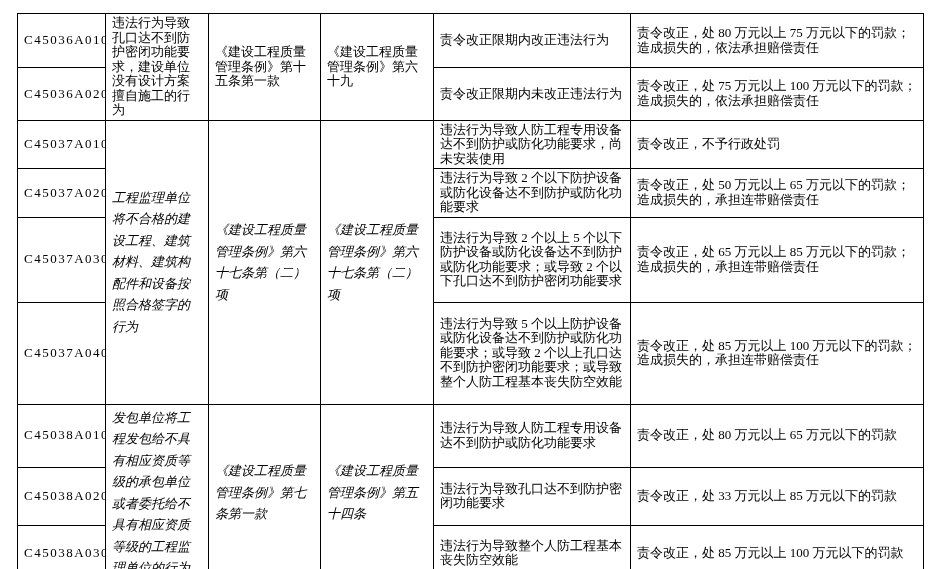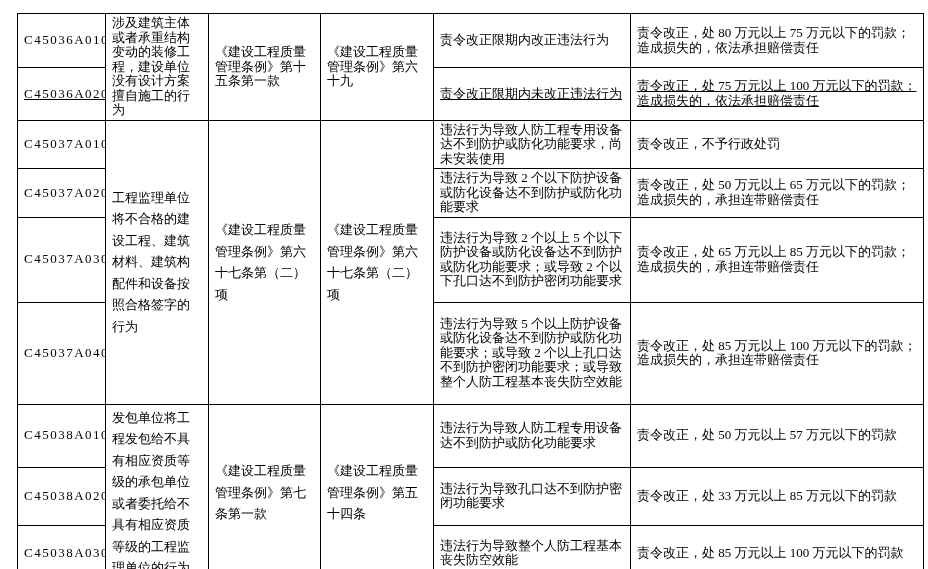--- a/index.html
+++ b/index.html
@@ -37,29 +37,30 @@
   }
   td.code-cell {
     text-align: right;
     padding: 2px 2px;
     letter-spacing: 1.5px;
     font-size: 13px;
     white-space: nowrap;
   }
   td.airy {
     line-height: 21.5px;
+    font-style: italic;
   }
   td.behavior-cell { padding: 2px 7px; }
   td.basis-cell    { padding: 2px 8px; }
   td.violation-cell{ padding: 2px 7px; }
   td.penalty-cell  { padding: 2px 8px; }
 
   
   tr.r1 { height: 47px; }
-  tr.r2 { height: 45px; text-decoration: underline; }
+  tr.r2 { height: 45px; }
   tr.r3 { height: 45px; }
   tr.r4 { height: 47px; }
   tr.r5 { height: 85px; }
   tr.r6 { height: 102px; }
   tr.r7 { height: 62px; }
   tr.r8 { height: 57px; }
   tr.r9 { height: 55px; }
 </style>
 </head>
 <body>
@@ -71,21 +72,21 @@
       <col style="width:103px">
       <col style="width:112px">
       <col style="width:113px">
       <col style="width:197px">
       <col style="width:293px">
     </colgroup>
     <tbody>
 
       <tr class="r1">
         <td class="code-cell">C45036A010</td>
-        <td class="behavior-cell" rowspan="2">涉及建筑主体或者承重结构变动的装修工程，建设单位没有设计方案擅自施工的行为</td>
+        <td class="behavior-cell" rowspan="2">违法行为导致孔口达不到防护密闭功能要求，建设单位没有设计方案擅自施工的行为</td>
         <td class="basis-cell" rowspan="2">《建设工程质量管理条例》第十五条第一款</td>
         <td class="basis-cell" rowspan="2">《建设工程质量管理条例》第六十九</td>
         <td class="violation-cell">责令改正限期内改正违法行为</td>
         <td class="penalty-cell">责令改正，处 80 万元以上 75 万元以下的罚款；造成损失的，依法承担赔偿责任</td>
       </tr>
       <tr class="r2">
         <td class="code-cell">C45036A020</td>
         <td class="violation-cell">责令改正限期内未改正违法行为</td>
         <td class="penalty-cell">责令改正，处 75 万元以上 100 万元以下的罚款；造成损失的，依法承担赔偿责任</td>
       </tr>
@@ -113,21 +114,21 @@
         <td class="violation-cell">违法行为导致 5 个以上防护设备或防化设备达不到防护或防化功能要求；或导致 2 个以上孔口达不到防护密闭功能要求；或导致整个人防工程基本丧失防空效能</td>
         <td class="penalty-cell">责令改正，处 85 万元以上 100 万元以下的罚款；造成损失的，承担连带赔偿责任</td>
       </tr>
 
       <tr class="r7">
         <td class="code-cell">C45038A010</td>
         <td class="behavior-cell airy" rowspan="3">发包单位将工程发包给不具有相应资质等级的承包单位或者委托给不具有相应资质等级的工程监理单位的行为</td>
         <td class="basis-cell airy" rowspan="3">《建设工程质量管理条例》第七条第一款</td>
         <td class="basis-cell airy" rowspan="3">《建设工程质量管理条例》第五十四条</td>
         <td class="violation-cell">违法行为导致人防工程专用设备达不到防护或防化功能要求</td>
-        <td class="penalty-cell">责令改正，处 50 万元以上 57 万元以下的罚款</td>
+        <td class="penalty-cell">责令改正，处 80 万元以上 65 万元以下的罚款</td>
       </tr>
       <tr class="r8">
         <td class="code-cell">C45038A020</td>
         <td class="violation-cell">违法行为导致孔口达不到防护密闭功能要求</td>
         <td class="penalty-cell">责令改正，处 33 万元以上 85 万元以下的罚款</td>
       </tr>
       <tr class="r9">
         <td class="code-cell">C45038A030</td>
         <td class="violation-cell">违法行为导致整个人防工程基本丧失防空效能</td>
         <td class="penalty-cell">责令改正，处 85 万元以上 100 万元以下的罚款</td>

